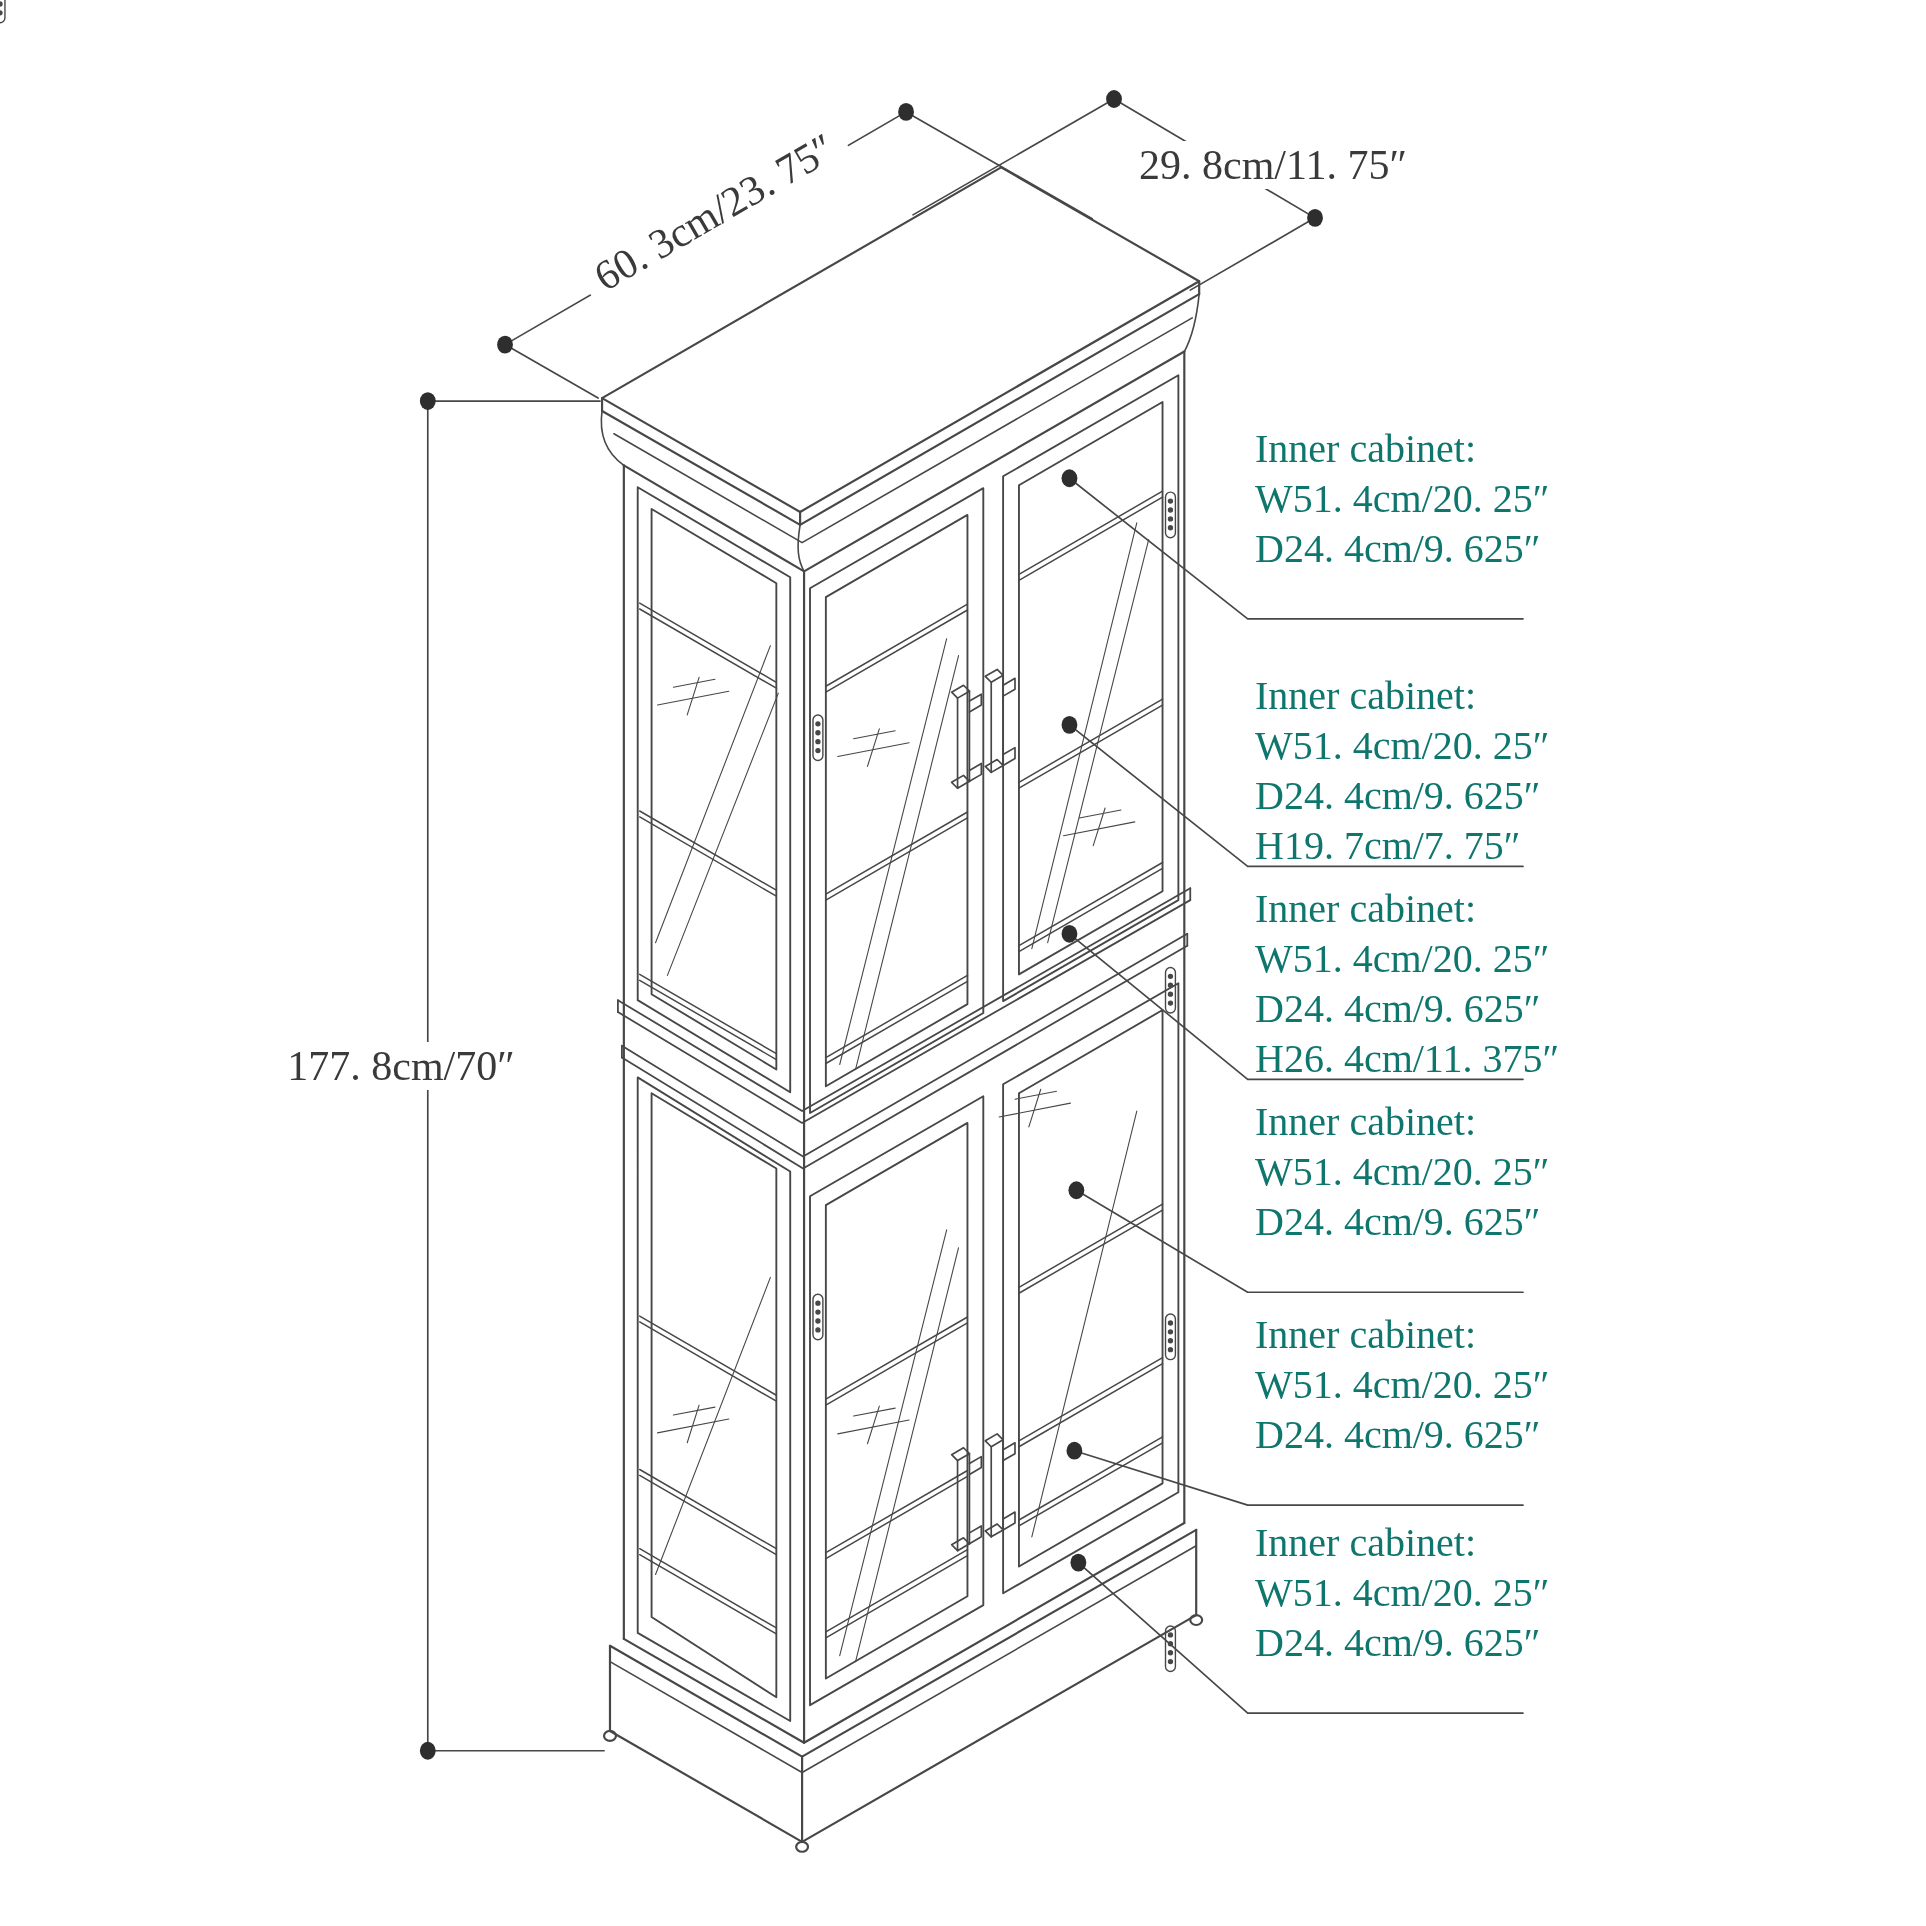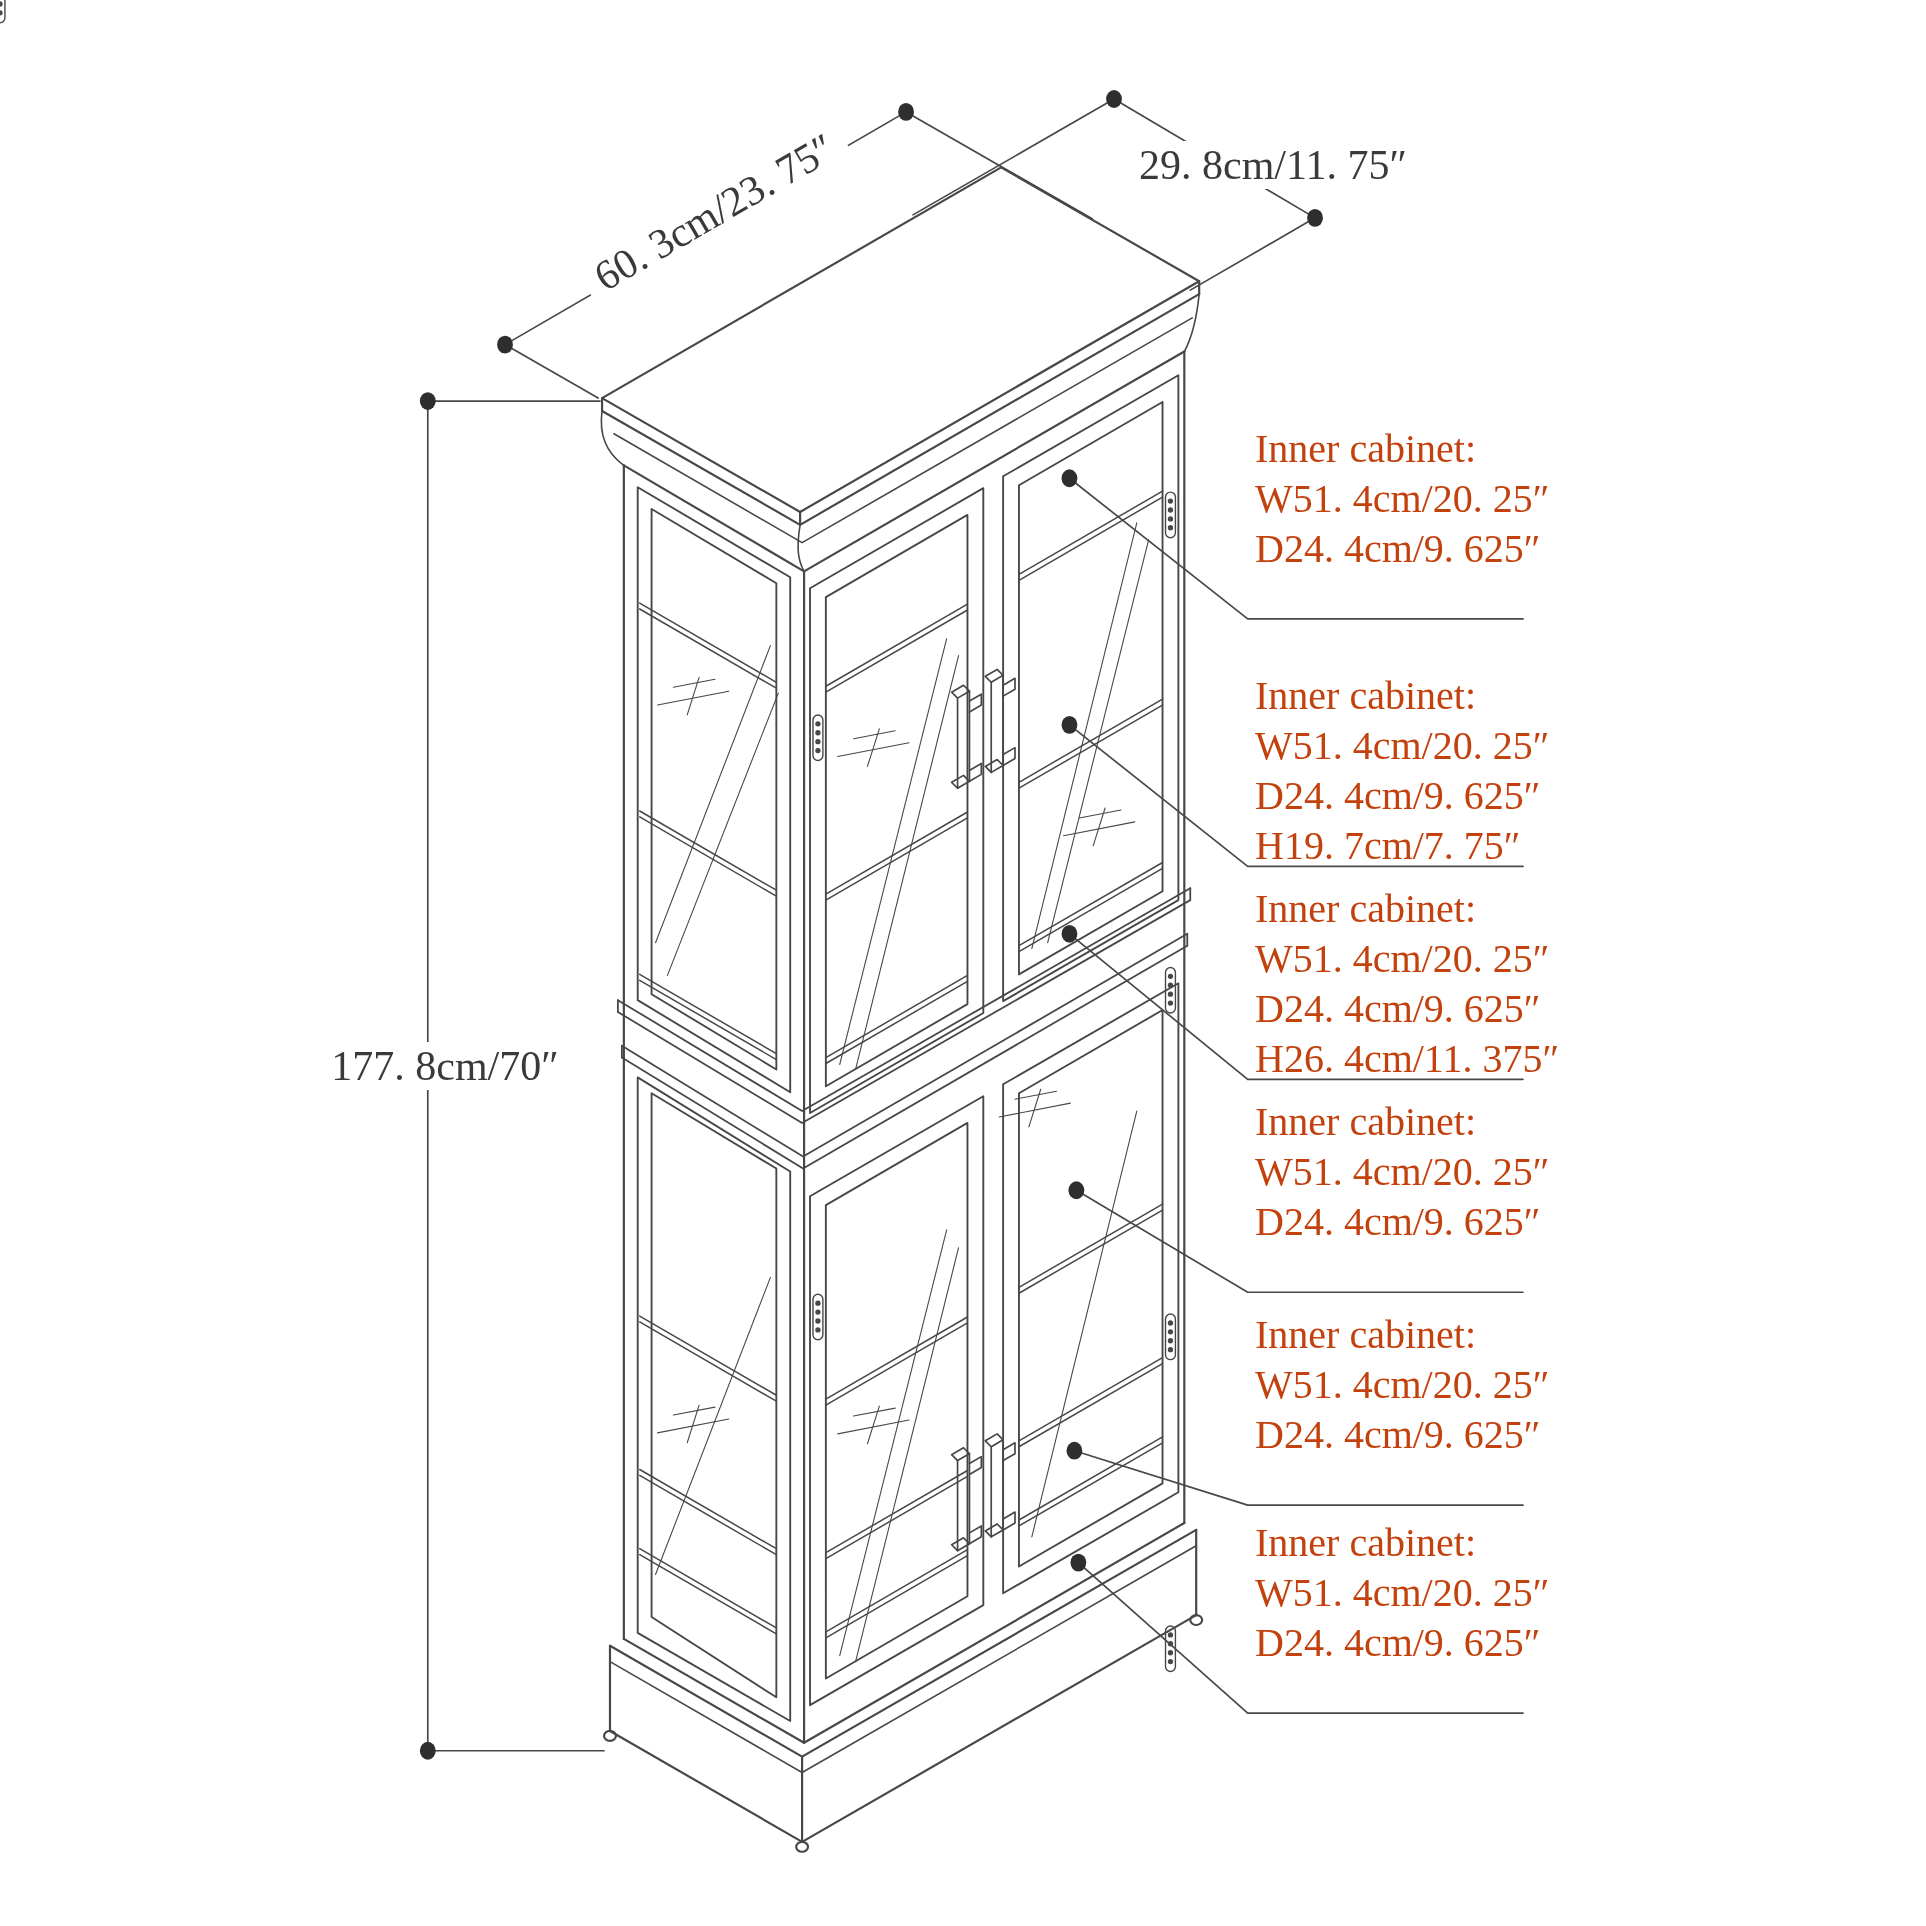--- a/index.html
+++ b/index.html
@@ -1,21 +1,21 @@
 <!DOCTYPE html>
 <html><head>
 <meta charset="utf-8">
 <style>
   html,body{margin:0;padding:0;background:#fff;}
   #canvas{position:relative;width:1927px;height:1927px;background:#fff;overflow:hidden;
           font-family:"Liberation Serif", serif;}
   #lineart{position:absolute;left:0;top:0;}
   .dim-label{position:absolute;color:#3a3a3a;font-size:42px;line-height:48px;
              text-align:center;background:#ffffff;white-space:nowrap;}
-  .cab-block{position:absolute;left:1255px;width:297px;color:#c2410c;
+  .cab-block{position:absolute;left:1255px;width:297px;color:#0f766e;
              font-size:40px;line-height:50px;white-space:nowrap;}
   .cab-line{height:50px;}
 </style>
 </head>
 <body>
 
 <div id="canvas">
 
   <svg id="lineart" width="1927" height="1927" viewBox="0 0 1946 1946">
     <g fill="none" stroke="#474747" stroke-width="2.2" stroke-linecap="round" stroke-linejoin="round">
@@ -188,21 +188,21 @@
         <ellipse cx="1080" cy="943" rx="8" ry="9"></ellipse>
         <ellipse cx="1087" cy="1202" rx="8" ry="9"></ellipse>
         <ellipse cx="1085" cy="1465" rx="8" ry="9"></ellipse>
         <ellipse cx="1089" cy="1578" rx="8" ry="9"></ellipse>
       </g>
     </g>
   </svg>
 
   <div class="dim-label" style="left:566px;top:188px;width:297px;transform:rotate(-30.2deg);">60. 3cm/23. 75″</div>
   <div class="dim-label" style="left:1139px;top:141px;width:248px;text-align:center;">29. 8cm/11. 75″</div>
-  <div class="dim-label" style="left:287px;top:1042px;width:228px;margin-left:44px;">177. 8cm/70″</div>
+  <div class="dim-label" style="left:287px;top:1042px;width:228px;">177. 8cm/70″</div>
 
   <div class="cab-block" style="top:424px;">
     <div class="cab-line">Inner cabinet:</div>
     <div class="cab-line">W51. 4cm/20. 25″</div>
     <div class="cab-line">D24. 4cm/9. 625″</div>
   </div>
   <div class="cab-block" style="top:671px;">
     <div class="cab-line">Inner cabinet:</div>
     <div class="cab-line">W51. 4cm/20. 25″</div>
     <div class="cab-line">D24. 4cm/9. 625″</div>

